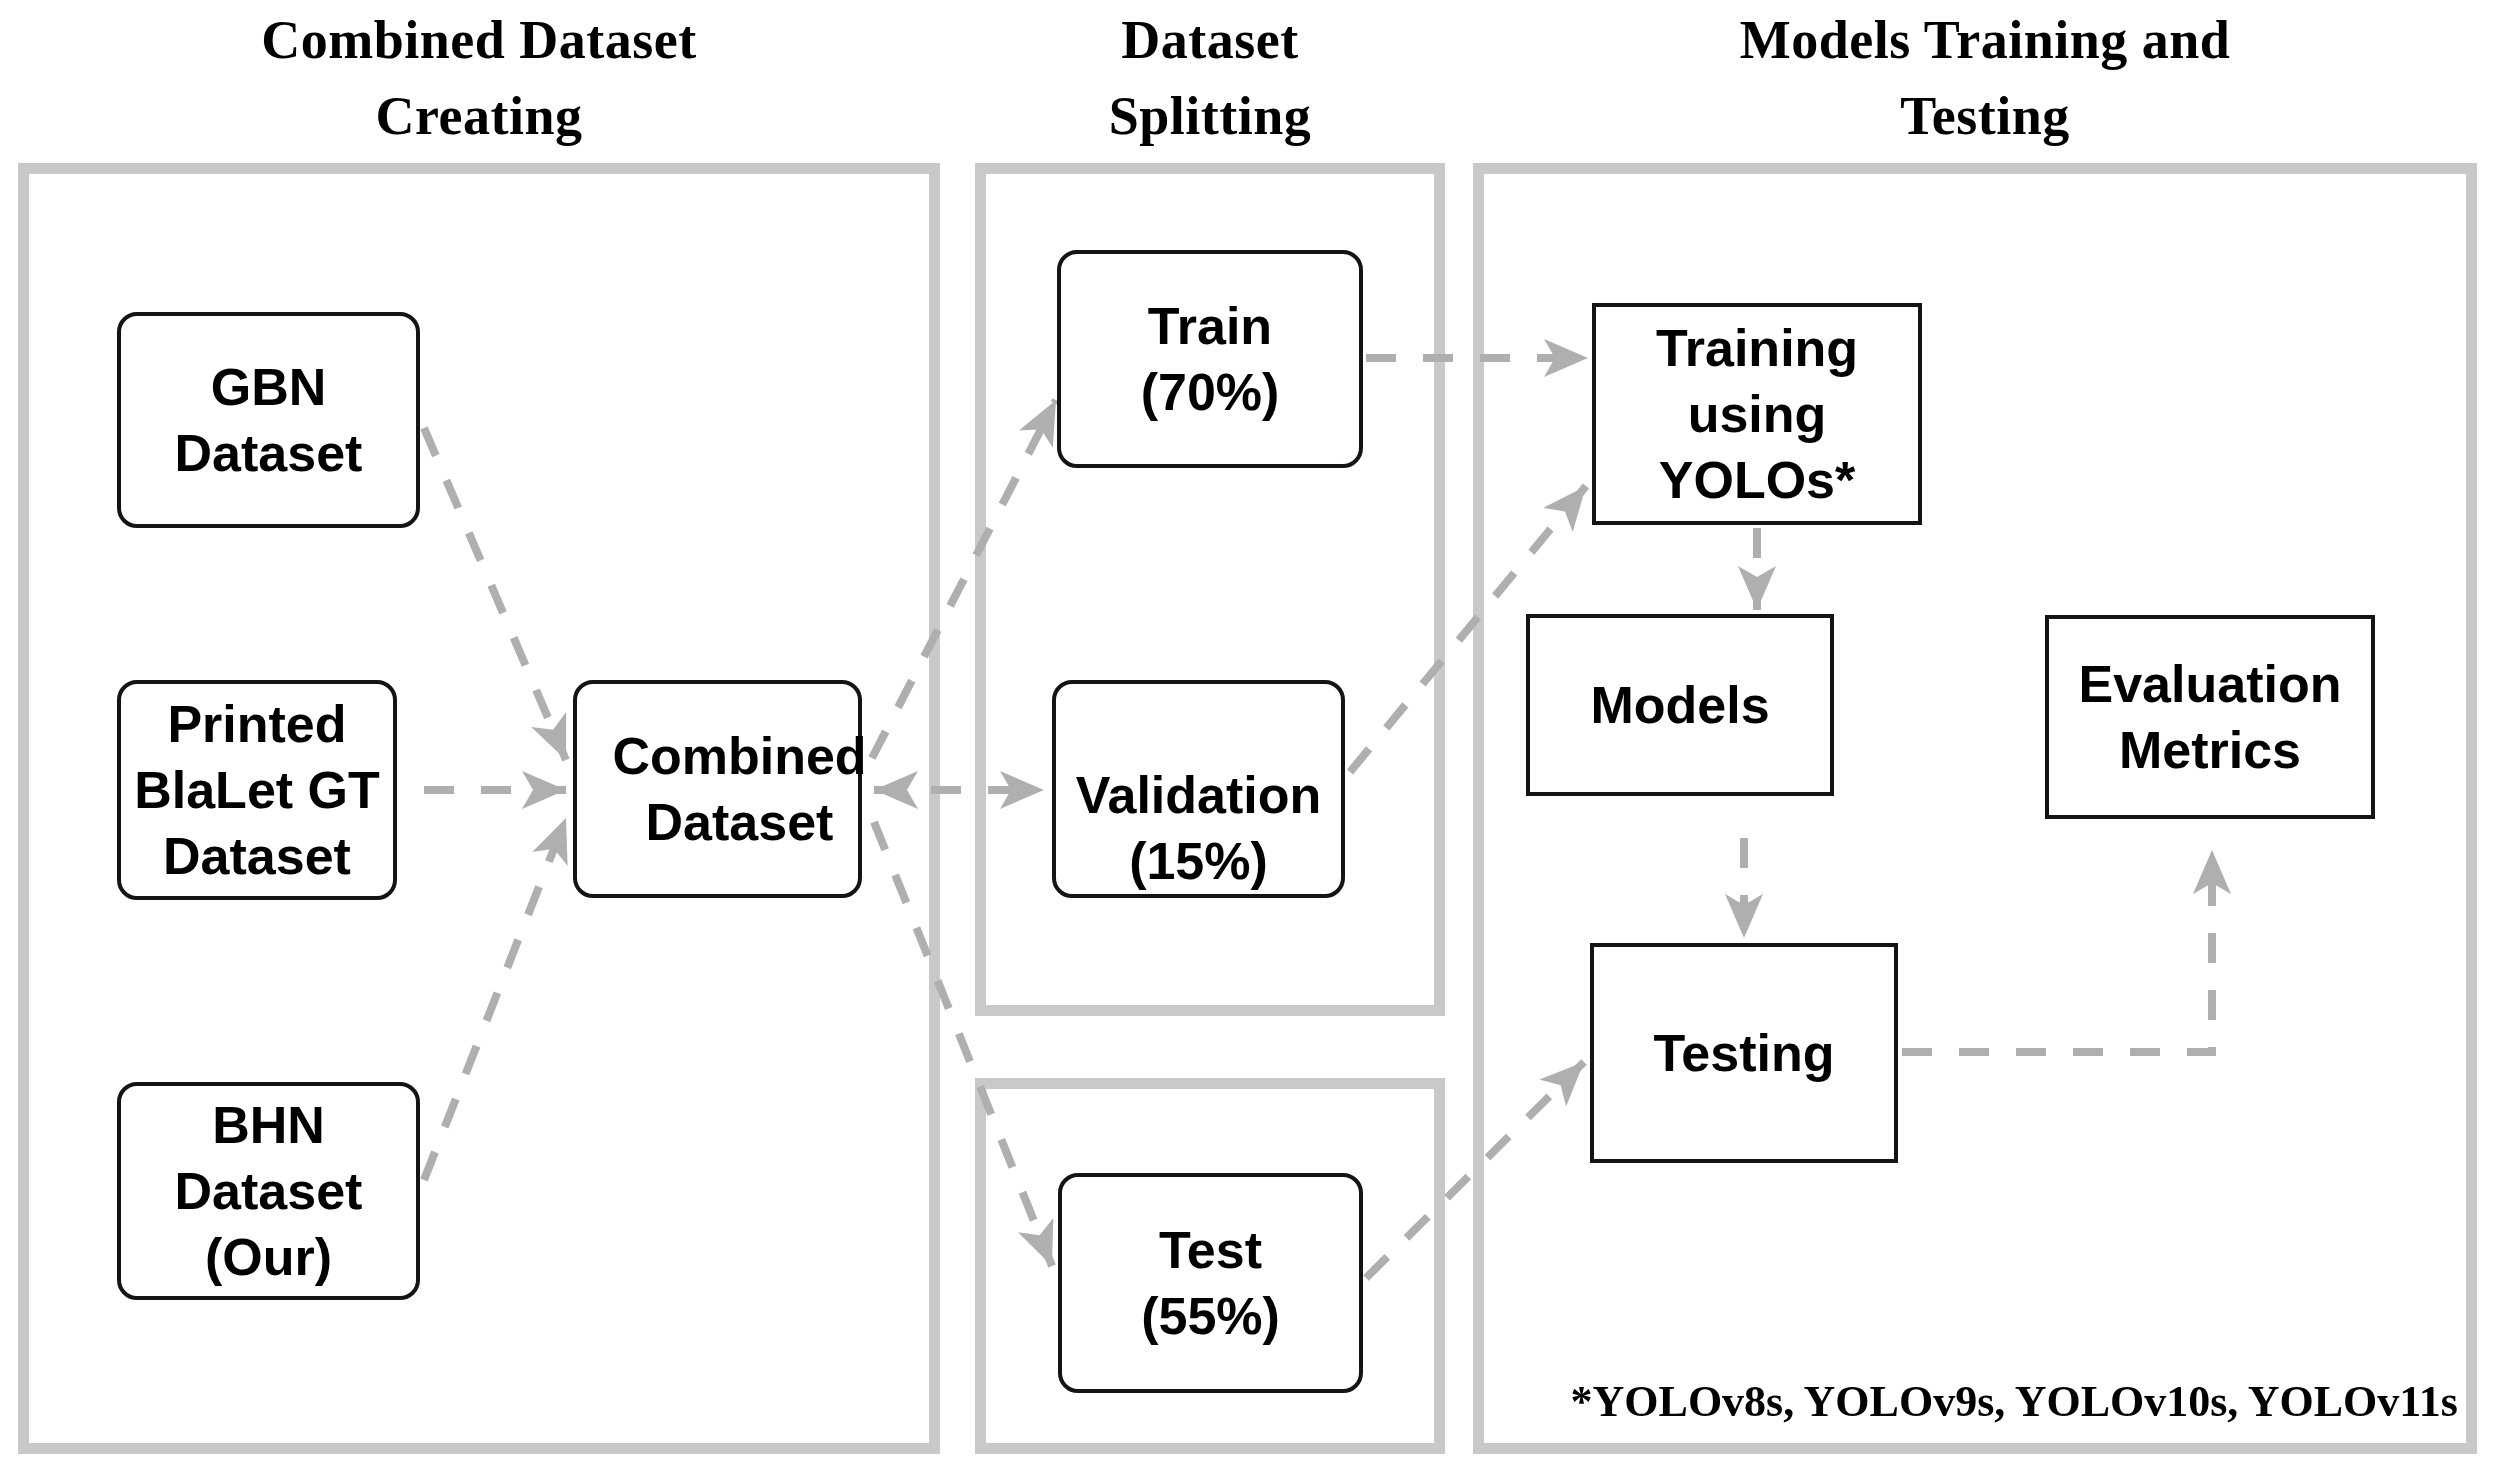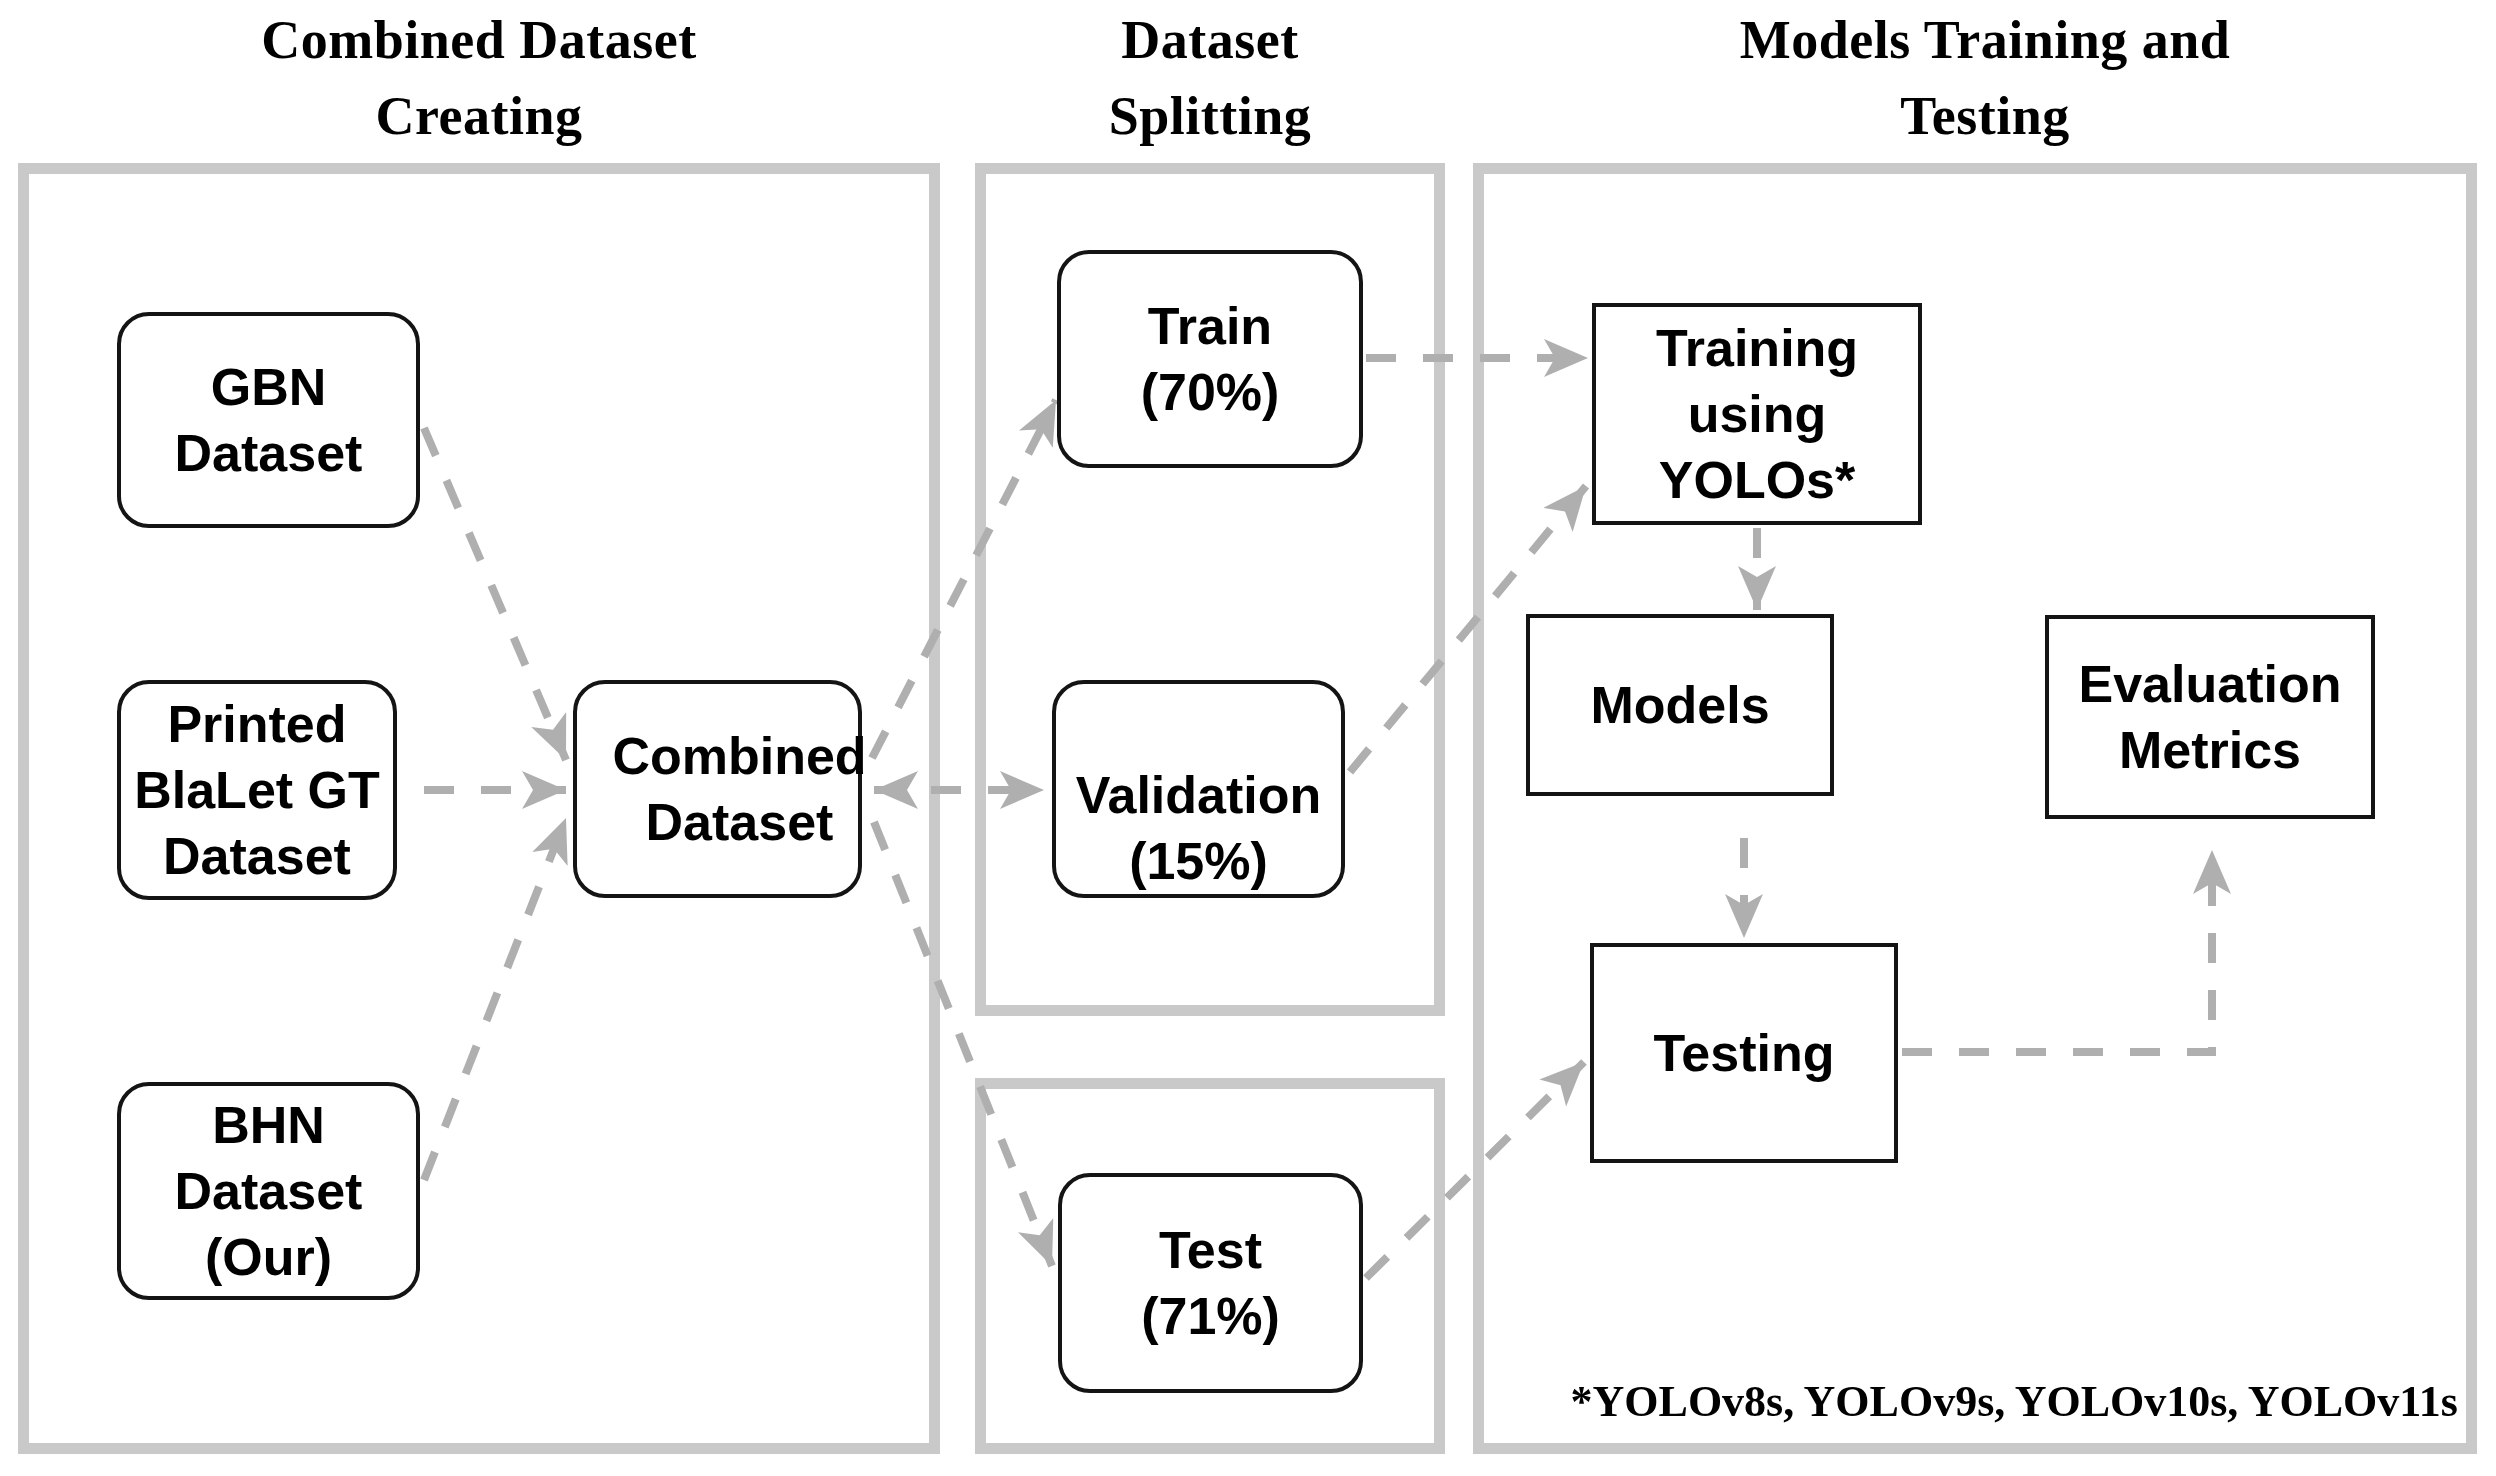--- a/index.html
+++ b/index.html
@@ -17,21 +17,21 @@
     position:absolute; border:11px solid #c9c9c9; background:transparent;
   }
   .node {
     position:absolute; background:#ffffff; border:4px solid #141414;
     display:flex; align-items:center; justify-content:center;
   }
   .node .lbl {
     font-weight:bold; font-size:52px; line-height:66px; text-align:center;
     white-space:pre-line; color:#000;
   }
-  .rounded { border-radius:32px; }
+  .rounded { border-radius:20px; }
   svg.arrows { position:absolute; left:0; top:0; pointer-events:none; }
   .footnote {
     position:absolute; left:1490px; top:1376px; width:968px; text-align:right;
     font-family:"Liberation Serif", serif; font-weight:bold; font-size:44px;
     color:#000; white-space:nowrap;
   }
 </style>
 </head>
 <body>
 
@@ -91,21 +91,21 @@
 <div class="node rounded" style="left:1057px; top:250px; width:306px; height:218px;">
   <div class="lbl">Train
 (70%)</div>
 </div>
 <div class="node rounded" style="left:1052px; top:680px; width:293px; height:218px;align-items:flex-end;">
   <div class="lbl">Validation
 (15%)</div>
 </div>
 <div class="node rounded" style="left:1058px; top:1173px; width:305px; height:220px;">
   <div class="lbl">Test
-(71%)</div>
+(55%)</div>
 </div>
 
 <div class="node" style="left:1592px; top:303px; width:330px; height:222px;">
   <div class="lbl">Training
 using
 YOLOs*</div>
 </div>
 <div class="node" style="left:1526px; top:614px; width:308px; height:182px;">
   <div class="lbl">Models</div>
 </div>

